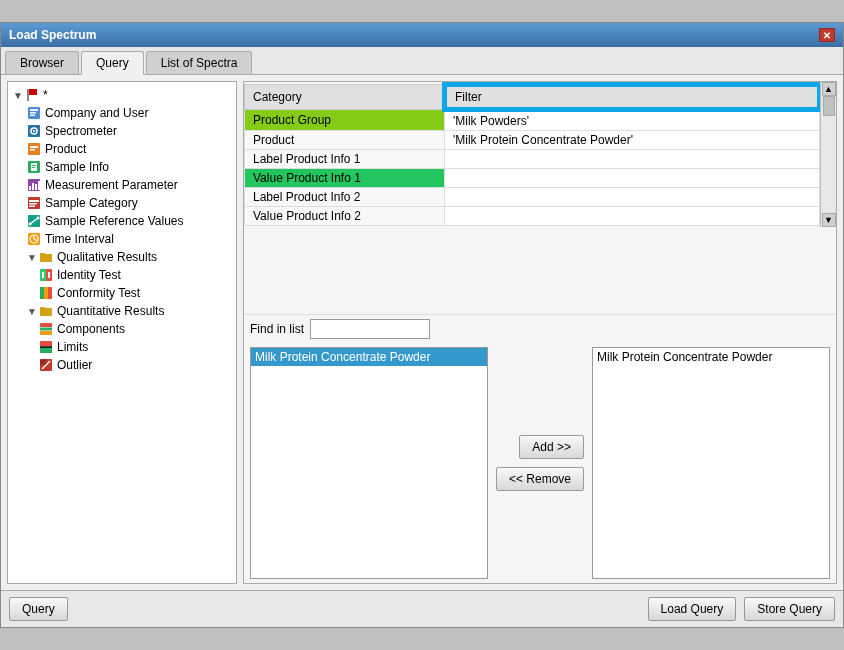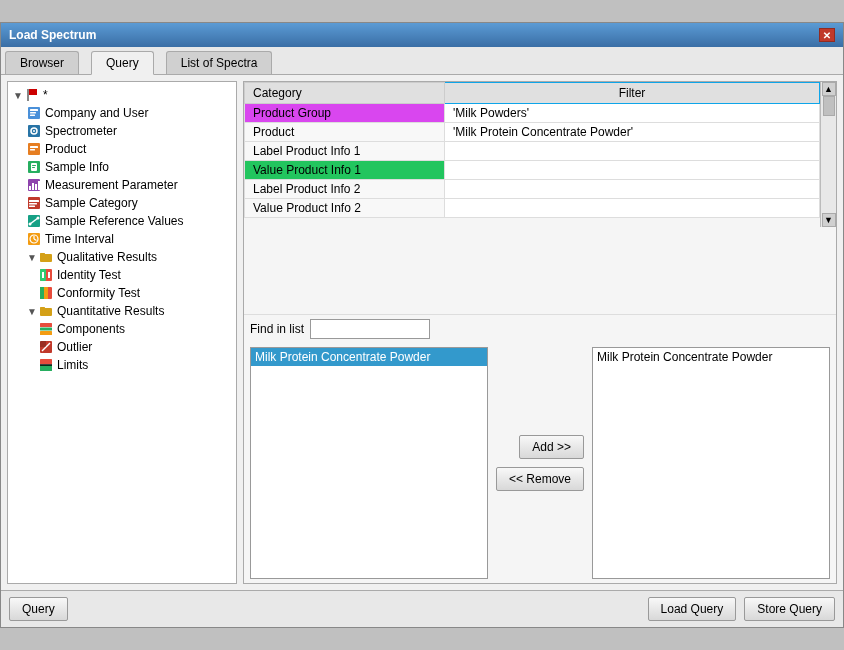--- a/index.html
+++ b/index.html
@@ -49,21 +49,21 @@
       background: #e8e8e8;
       border-bottom: 1px solid #aaa;
       padding: 4px 4px 0 4px;
     }
     .tab {
       padding: 4px 14px;
       background: #d0d0d0;
       border: 1px solid #aaa;
       border-bottom: none;
       cursor: pointer;
-      margin-right: 12px;
+      margin-right: 2px;
       font-size: 12px;
       border-radius: 3px 3px 0 0;
     }
     .tab.active {
       background: #f0f0f0;
       border-bottom: 1px solid #f0f0f0;
       margin-bottom: -1px;
       z-index: 1;
     }
     .content {
@@ -405,55 +405,55 @@
             <rect x="1" y="5.5" width="12" height="3" rx="0.5" fill="#27ae60"></rect>
             <rect x="1" y="9" width="12" height="4" rx="0.5" fill="#f39c12"></rect>
           </svg>
         </span>
         <span>Components</span>
       </div>
 
       <div class="tree-item indent2">
         <span class="tree-icon">
           <svg class="mini-svg" viewBox="0 0 14 14">
+            <rect x="1" y="1" width="12" height="5" rx="0.5" fill="#e74c3c"></rect>
+            <rect x="1" y="7" width="12" height="6" rx="0.5" fill="#27ae60"></rect>
+            <line x1="1" y1="7" x2="13" y2="7" stroke="black" stroke-width="1.5"></line>
+          </svg>
+        </span>
+        <span>Limits</span>
+      </div>
+
+      <div class="tree-item indent2">
+        <span class="tree-icon">
+          <svg class="mini-svg" viewBox="0 0 14 14">
             <rect x="1" y="1" width="12" height="12" rx="1" fill="#c0392b"></rect>
             <line x1="3" y1="11" x2="11" y2="3" stroke="white" stroke-width="1.5"></line>
             <rect x="1" y="1" width="6" height="6" fill="rgba(0,0,0,0.2)"></rect>
           </svg>
         </span>
         <span>Outlier</span>
-      </div>
-
-      <div class="tree-item indent2">
-        <span class="tree-icon">
-          <svg class="mini-svg" viewBox="0 0 14 14">
-            <rect x="1" y="1" width="12" height="5" rx="0.5" fill="#e74c3c"></rect>
-            <rect x="1" y="7" width="12" height="6" rx="0.5" fill="#27ae60"></rect>
-            <line x1="1" y1="7" x2="13" y2="7" stroke="black" stroke-width="1.5"></line>
-          </svg>
-        </span>
-        <span>Limits</span>
       </div>
     </div>
 
     <div class="main-panel">
 
       <div class="filter-table" style="position:relative; height:145px; flex-shrink:0;">
         <div class="filter-table-wrapper" style="height:145px; overflow-y:auto; border:none; padding-right:0;">
           <table style="width:100%; border-collapse:collapse;">
             <thead>
               <tr>
                 <th style="background:#e0e0e0; border:1px solid #ccc; padding:3px 8px; text-align:left; font-size:12px; font-weight:normal; width:200px;">Category</th>
-                <th style="background:#e0e0e0; border:1px solid #0ea5e9; padding:3px 8px; text-align:center; font-size:12px; font-weight:normal;">Filter</th>
+                <th style="background:#e0e0e0; border:5px solid #0ea5e9; padding:3px 8px; text-align:left; font-size:12px; font-weight:normal;">Filter</th>
                 <th style="background:#e0e0e0; border:1px solid #ccc; width:16px; padding:0;"></th>
               </tr>
             </thead>
             <tbody>
               <tr>
-                <td style="border:1px solid #ddd; padding:2px 8px; font-size:12px; background:#d946ef;">Product Group</td>
+                <td style="border:1px solid #ddd; padding:2px 8px; font-size:12px; background:#84cc16;">Product Group</td>
                 <td style="border:1px solid #ddd; padding:2px 8px; font-size:12px; background:white;">'Milk Powders'</td>
                 <td style="border:1px solid #ddd; background:#f0f0f0;"></td>
               </tr>
               <tr>
                 <td style="border:1px solid #ddd; padding:2px 8px; font-size:12px; background:#f8f8f8;">Product</td>
                 <td style="border:1px solid #ddd; padding:2px 8px; font-size:12px; background:white;">'Milk Protein Concentrate Powder'</td>
                 <td style="border:1px solid #ddd; background:#f0f0f0;"></td>
               </tr>
               <tr>
                 <td style="border:1px solid #ddd; padding:2px 8px; font-size:12px; background:#f8f8f8;">Label Product Info 1</td>

